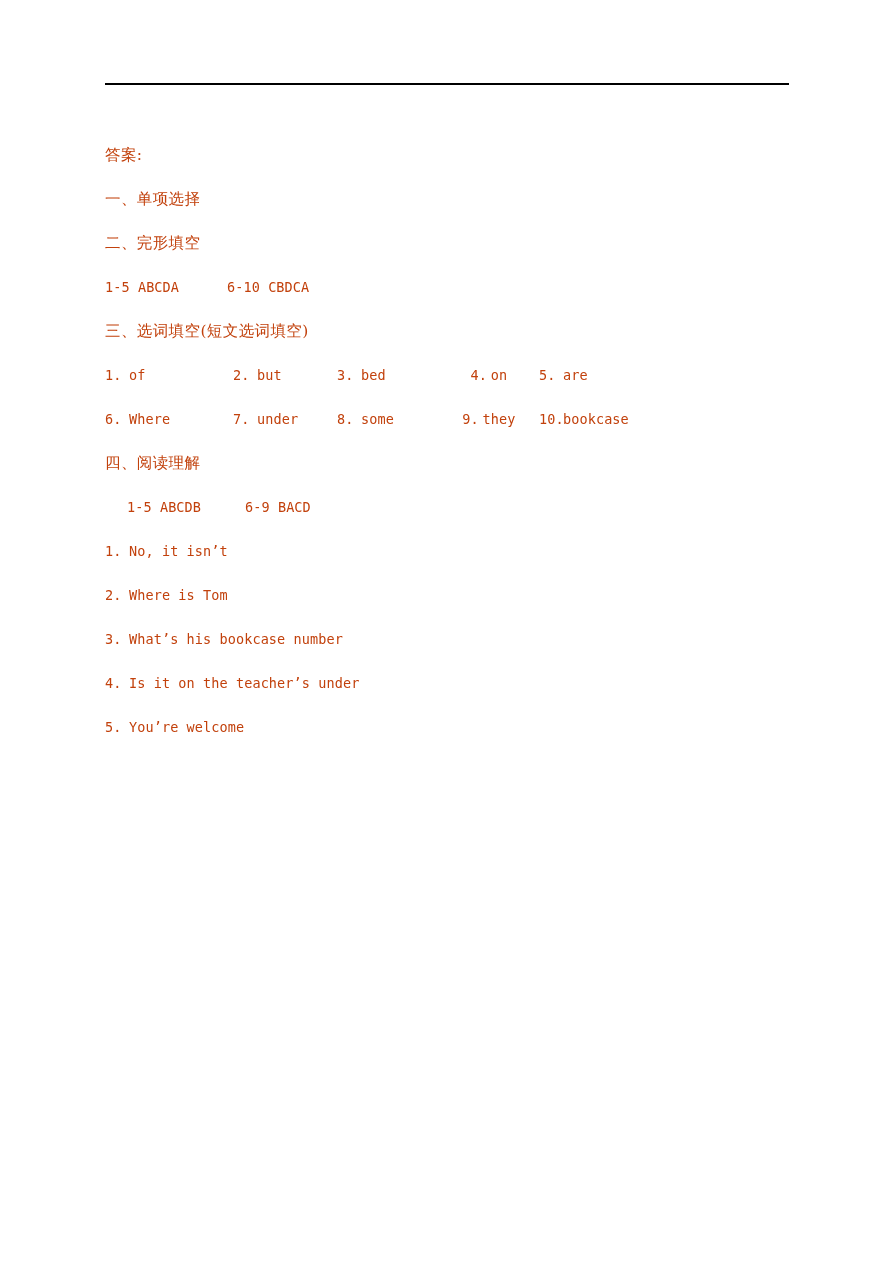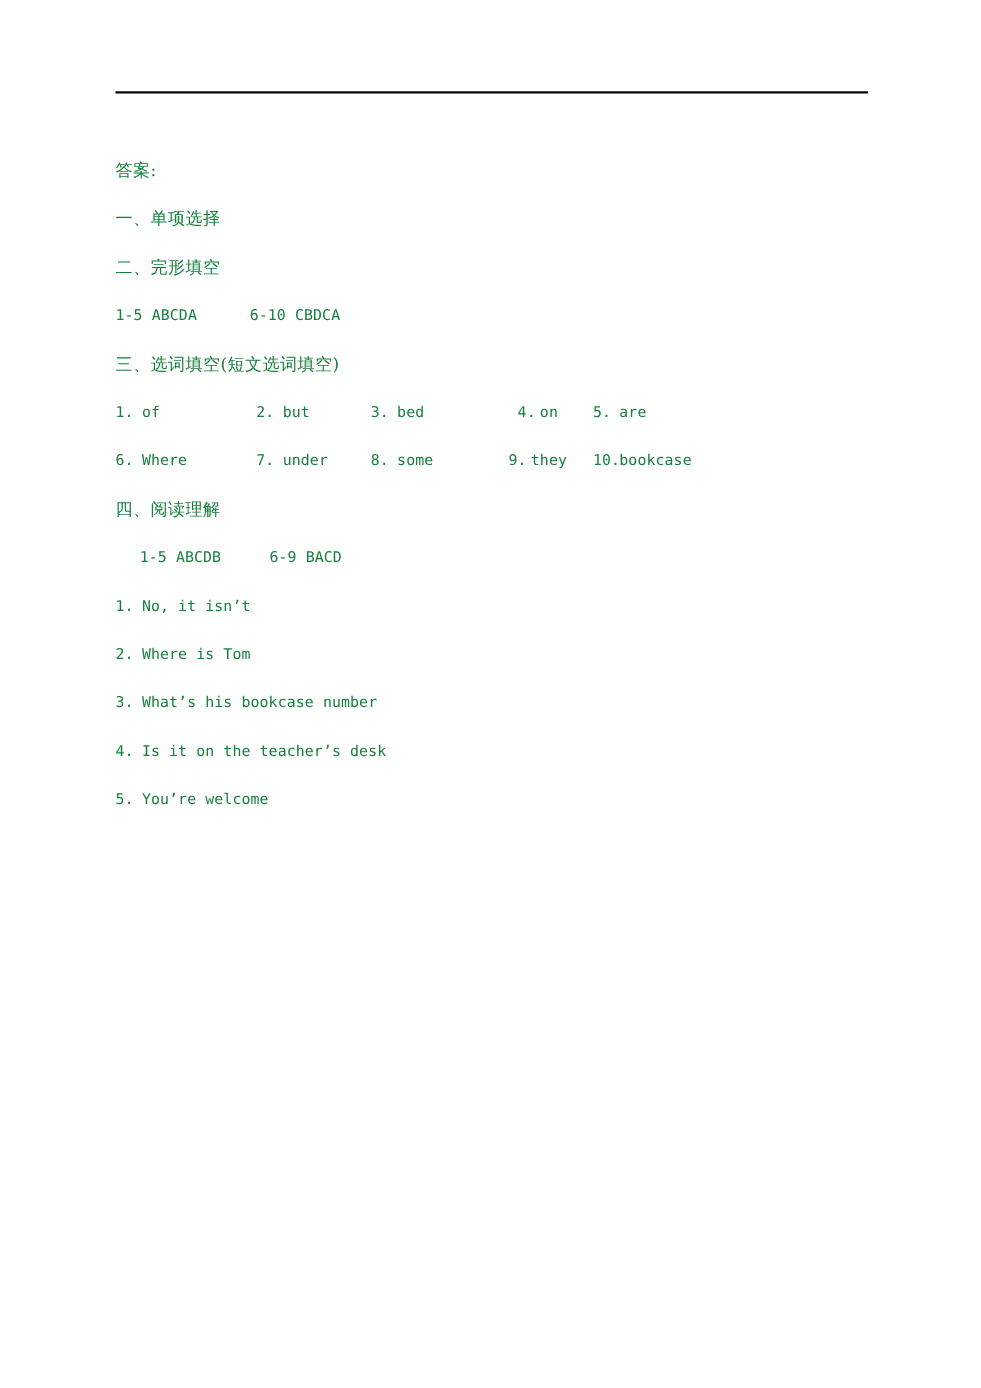--- a/index.html
+++ b/index.html
@@ -7,21 +7,21 @@
     padding: 0;
     background: #ffffff;
   }
   .page {
     position: relative;
     width: 892px;
     height: 1262px;
     background: #ffffff;
     overflow: hidden;
     font-family: "Liberation Serif", "DejaVu Serif", serif;
-    color: #15803d;
+    color: #c2410c;
   }
   .header-rule {
     position: absolute;
     left: 105px;
     top: 83px;
     width: 684px;
     height: 0;
     border-top: 2px solid #000000;
   }
   .content {
@@ -85,17 +85,17 @@
 
     <div class="line mono"><span class="seg col-a"><span class="indent-num">6.</span><span>Where</span></span><span class="seg col-b"><span class="indent-num">7.</span><span>under</span></span><span class="seg col-c"><span class="indent-num">8.</span><span>some</span></span><span class="seg col-d"><span class="indent-num">9.</span><span>they</span></span><span class="seg"><span class="indent-num">10.</span><span>bookcase</span></span></div>
 
     <div class="line cjk">四、阅读理解</div>
     <div class="line mono"><span class="seg tab-2">1-5 ABCDB</span><span class="seg">6-9 BACD</span></div>
 
 
     <div class="line mono"><span class="indent-num">1.</span><span>No, it isn’t</span></div>
     <div class="line mono"><span class="indent-num">2.</span><span>Where is Tom</span></div>
     <div class="line mono"><span class="indent-num">3.</span><span>What’s his bookcase number</span></div>
-    <div class="line mono"><span class="indent-num">4.</span><span>Is it on the teacher’s desk</span></div>
+    <div class="line mono"><span class="indent-num">4.</span><span>Is it on the teacher’s under</span></div>
     <div class="line mono"><span class="indent-num">5.</span><span>You’re welcome</span></div>
 
   </div>
 </div>
 
 </body></html>

